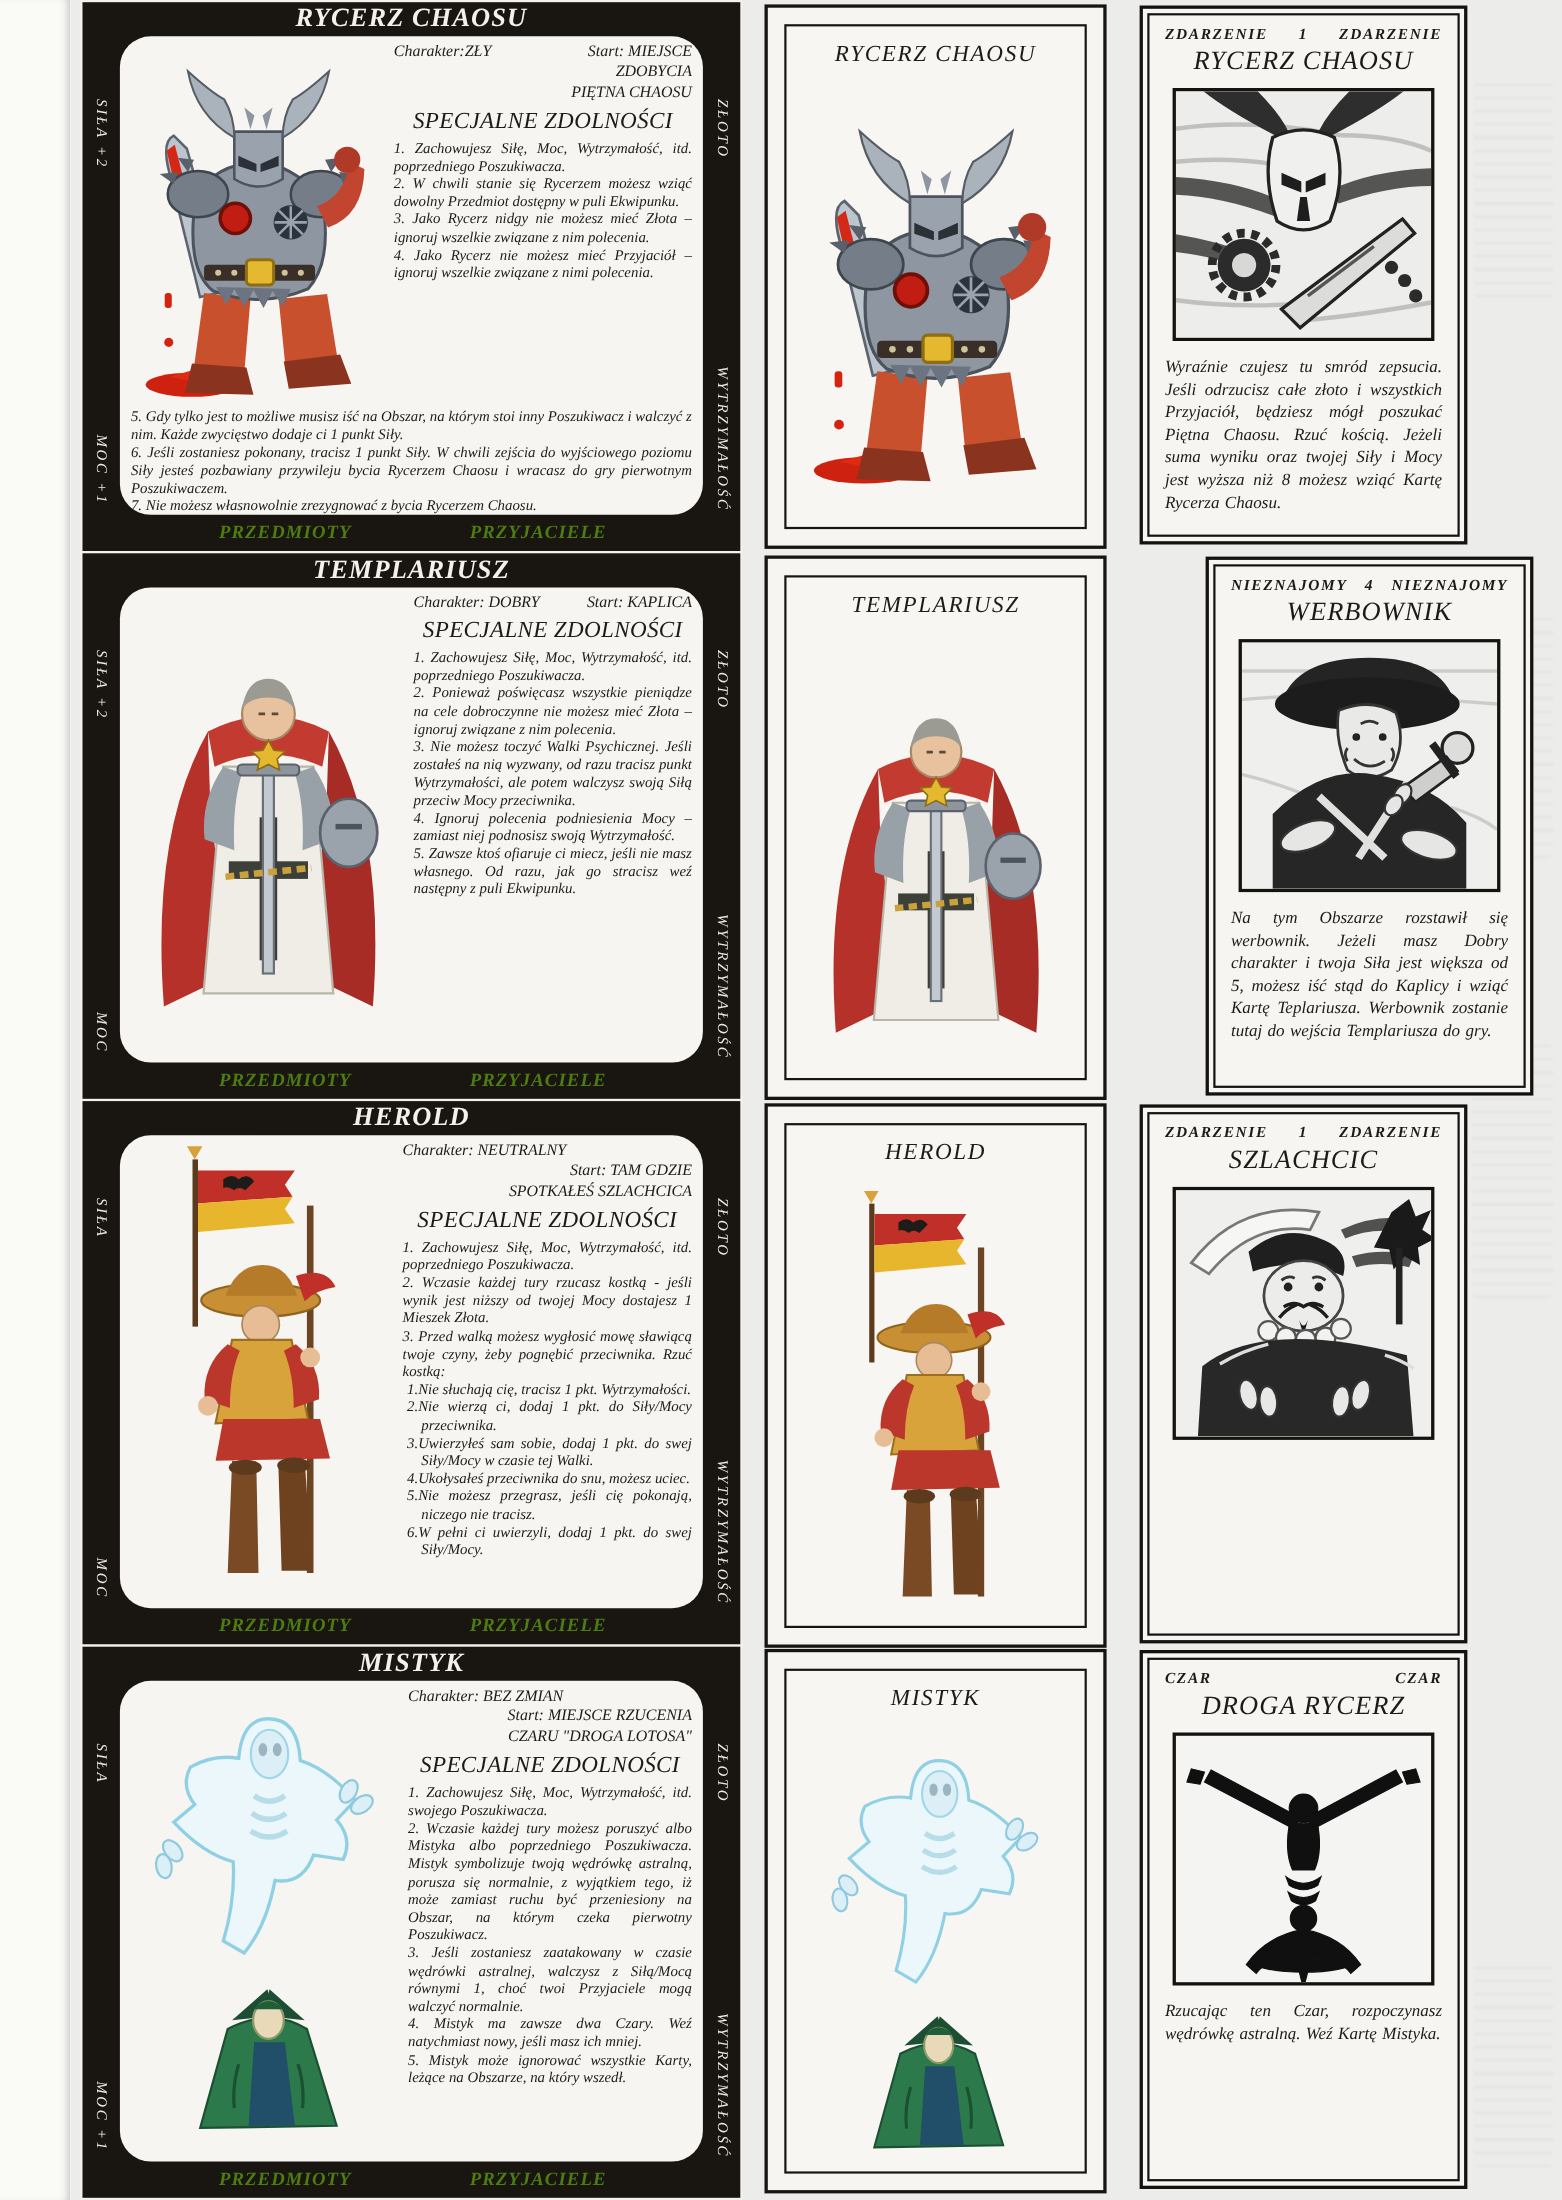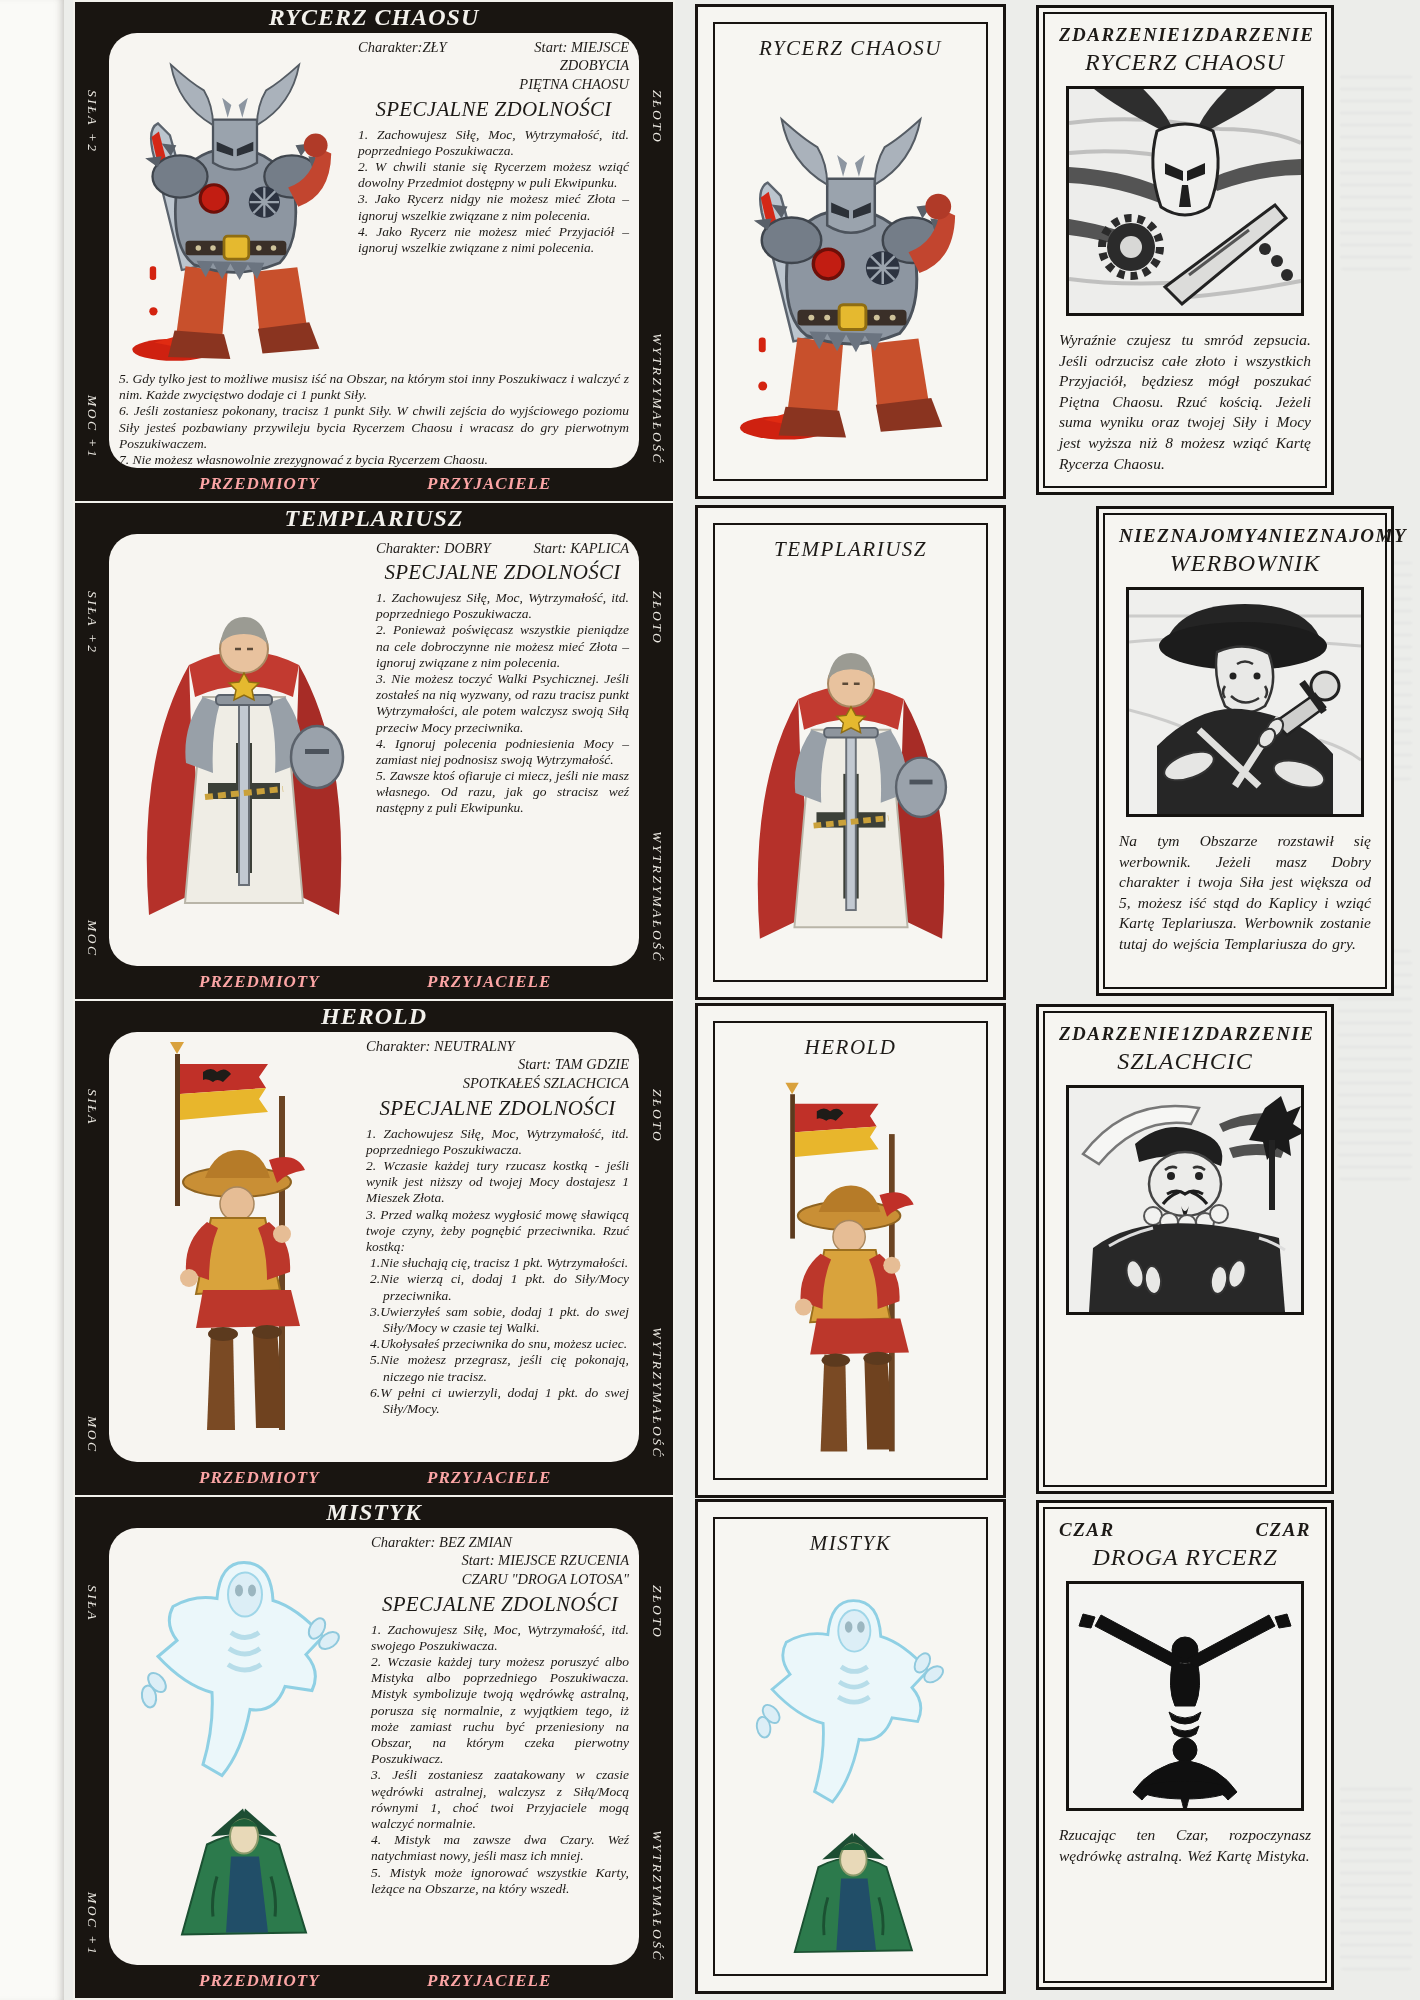--- a/index.html
+++ b/index.html
@@ -7,21 +7,21 @@
         font-family:"Liberation Serif",serif;color:#1d1a17;font-style:italic;}
   .scan-strip{position:absolute;left:0;top:0;width:64px;height:2000px;background:#fafaf7;
         box-shadow:inset -7px 0 9px -6px rgba(60,55,50,.35);}
   .bleed{position:absolute;background:repeating-linear-gradient(0deg,rgba(70,78,96,.55) 0 2px,transparent 2px 12px);
         opacity:.09;filter:blur(1.1px);border-radius:4px;}
 
   
   .ccard{position:absolute;background:#191511;box-shadow:0 0 0 2px #f2f1ec;}
   .ccard-title{position:absolute;top:0;left:0;right:0;height:31px;display:flex;align-items:center;justify-content:center;
         color:#f3f1ec;font-size:24px;font-weight:700;letter-spacing:1px;}
-  .ccard-footer{position:absolute;bottom:0;left:34px;right:34px;height:33px;color:#fca5a5;}
+  .ccard-footer{position:absolute;bottom:0;left:34px;right:34px;height:33px;color:#4d7c0f;}
   .ccard-footer span{position:absolute;top:6px;font-size:17px;font-weight:700;letter-spacing:1px;}
   .ccard-footer .fl{left:17%;} .ccard-footer .fr{left:60%;}
   .side-label{position:absolute;color:#ece9e2;font-size:13.5px;letter-spacing:2.5px;writing-mode:vertical-rl;}
   .sl-l{left:9px;} .sl-r{right:8px;}
   .sl-t{top:88px;} .sl-b{bottom:42px;}
   .sl-b.long{bottom:36px;}
   .ccard-inner{position:absolute;top:31px;left:34px;right:34px;bottom:33px;background:#f7f5f1;padding:6px 10px;overflow:hidden;border-radius:28px;}
   .char-upper{display:flex;gap:7px;}
   .char-art{flex:0 0 auto;}
   .char-art svg{display:block;}
@@ -38,21 +38,21 @@
   .mcard{position:absolute;background:#f6f5f1;border:3px solid #181411;}
   .mcard-inner{position:absolute;top:15px;left:15px;right:15px;bottom:15px;border:2px solid #181411;
         display:flex;flex-direction:column;align-items:center;background:#f7f6f2;}
   .mcard-title{font-size:21px;font-weight:400;letter-spacing:1.5px;margin-top:12px;}
   .mcard-art{flex:1;display:flex;align-items:center;justify-content:center;width:100%;}
 
   
   .ecard{position:absolute;background:#f6f5f1;border:3px solid #141210;}
   .ecard-inner{position:absolute;top:4px;left:4px;right:4px;bottom:4px;border:2px solid #141210;background:#f6f5f1;
         padding:10px 14px 0;box-sizing:border-box;}
-  .ehead{display:flex;font-size:19px;font-weight:700;letter-spacing:1.5px;}
+  .ehead{display:flex;font-size:14px;font-weight:700;letter-spacing:1.5px;}
   .ehead .eh{flex:1;} .eh.m{text-align:center;} .eh.r{text-align:right;}
   .etitle{text-align:center;font-size:24px;font-weight:400;letter-spacing:1px;margin:3px 0 10px;}
   .eframe{width:232px;height:224px;border:3px solid #151310;margin:0 auto;background:#eeeeec;overflow:hidden;}
   .eframe svg{display:block;}
   .ebody{font-size:15.5px;line-height:1.33;text-align:justify;margin-top:14px;word-spacing:1px;}
 </style>
 </head>
 <body>
 
 <svg width="0" height="0" style="position:absolute" aria-hidden="true">

